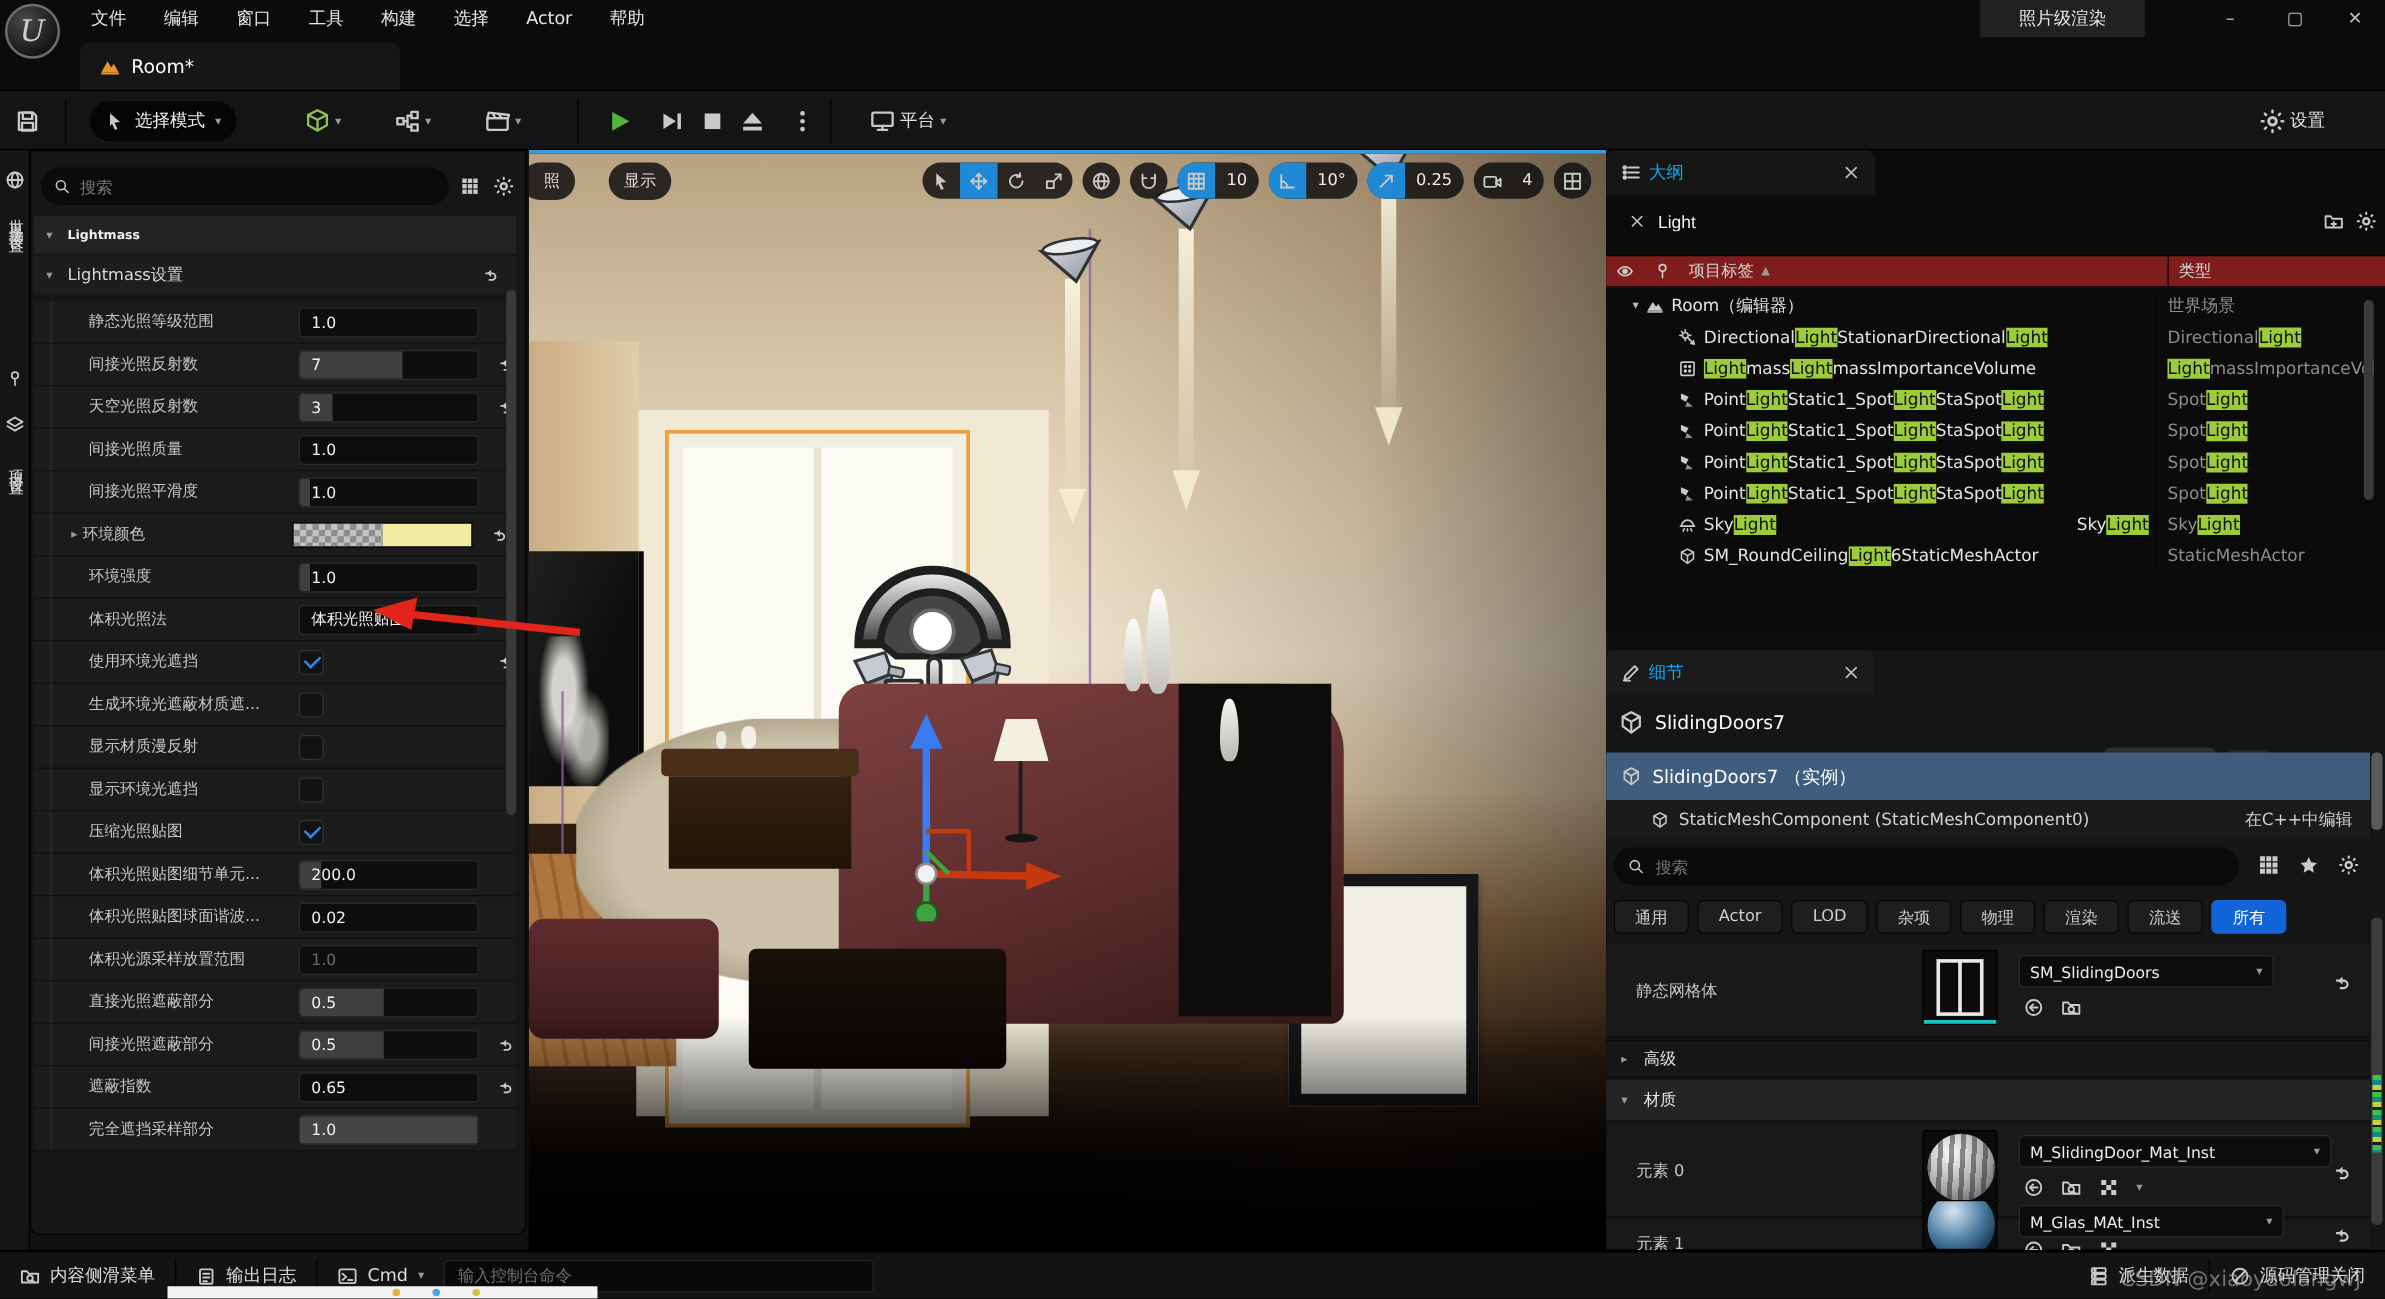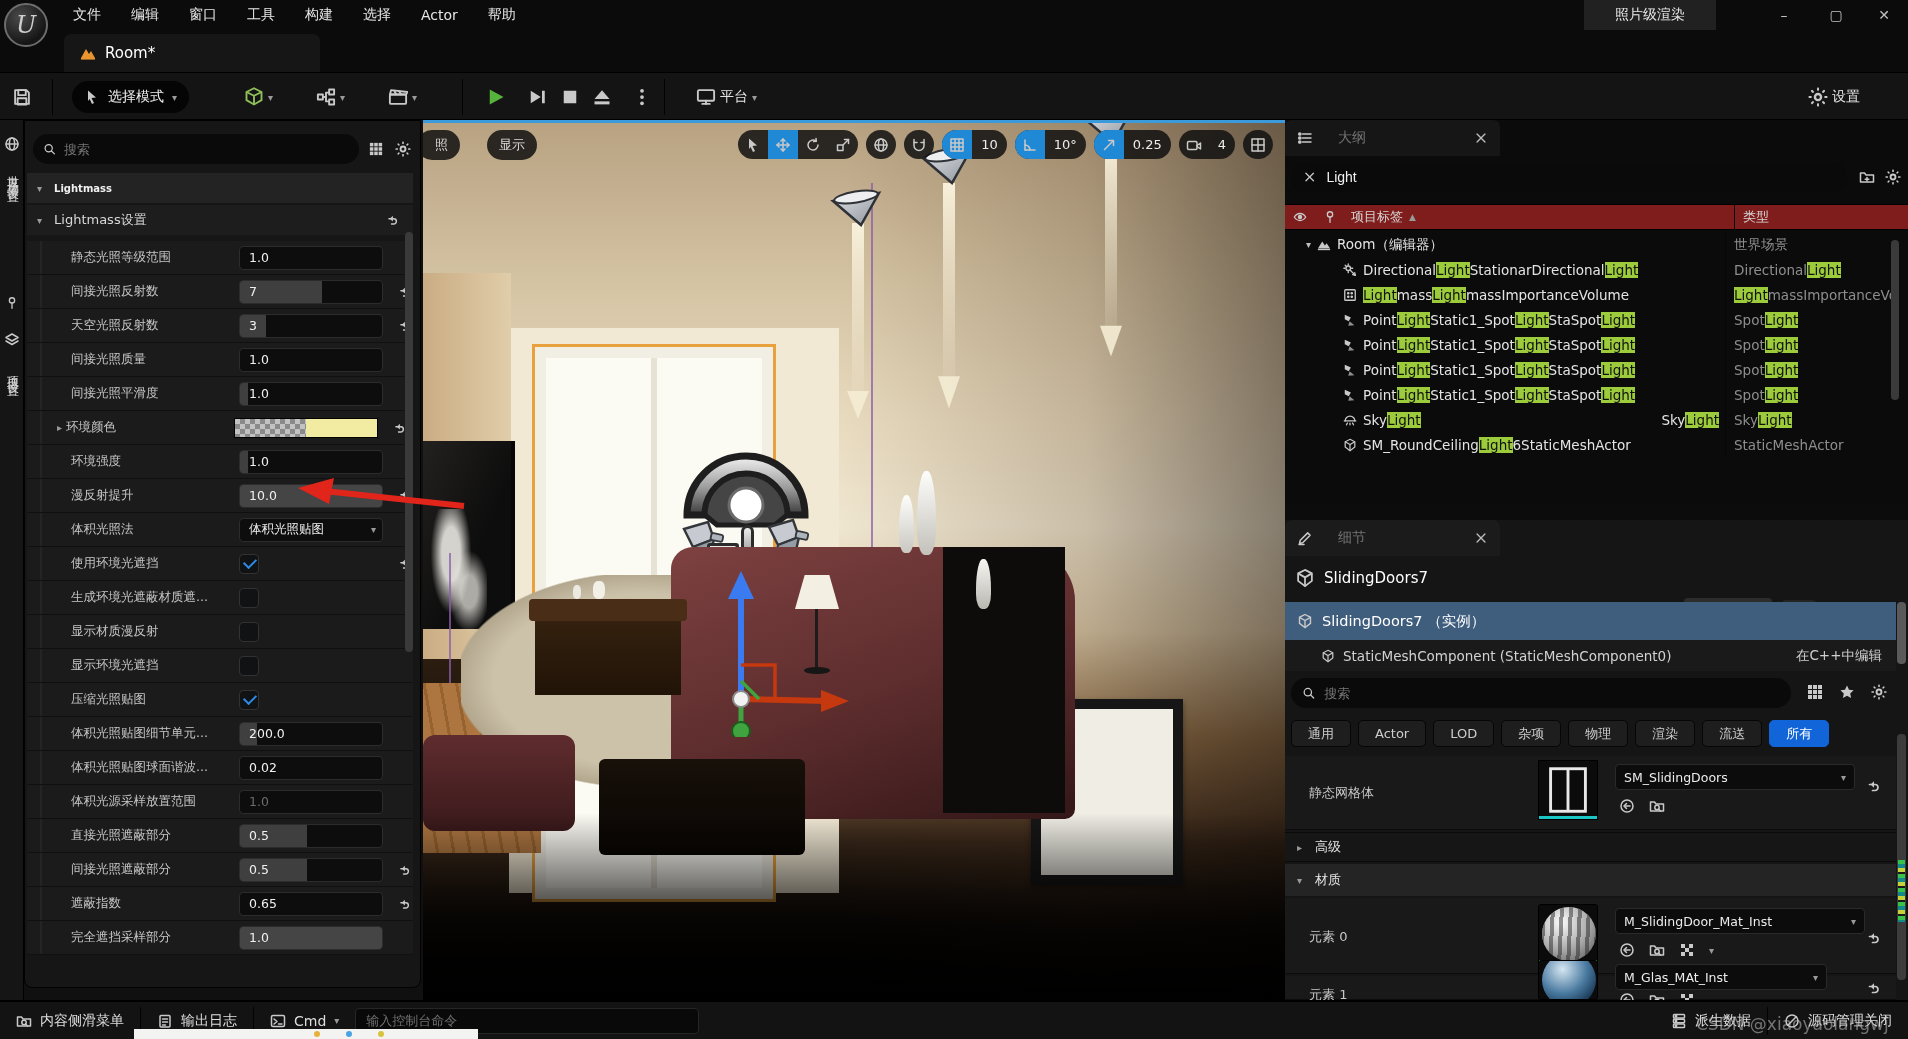--- a/index.html
+++ b/index.html
@@ -76,21 +76,21 @@
     background:linear-gradient(180deg,#bfa988 0%,#d9c9ab 22%,#ead with 0%) ; }
   .vp-pill { height:30px; min-width:30px; padding:0 12px; background:rgba(16,16,16,.85); border-radius:15px; display:flex; align-items:center; justify-content:center; color:#dcdcdc; font-size:13px; z-index:9; }
   #vp-right { position:absolute; right:12px; top:10px; display:flex; gap:8px; z-index:9; }
   .vp-group { display:flex; background:rgba(16,16,16,.85); border-radius:15px; overflow:hidden; height:29px; }
   .vp-seg { width:30px; height:29px; display:flex; align-items:center; justify-content:center; color:#cfcfcf; }
   .vp-seg.active { background:var(--accent-blue); color:#fff; }
   .vp-val { padding:0 9px; display:flex; align-items:center; color:#ececec; font-size:13px; }
 
   
   #outliner { left:1285px; top:120px; width:623px; height:385px; background:#0b0b0b; }
-  .panel-tab { position:absolute; left:0; top:0; width:215px; height:36px; background:#161616; border-radius:7px 7px 0 0; display:flex; align-items:center; gap:25px; padding:0 12px; color:#737373; font-size:14px; }
+  .panel-tab { position:absolute; left:0; top:0; width:215px; height:36px; background:#161616; border-radius:7px 7px 0 0; display:flex; align-items:center; gap:6px; padding:0 12px; color:#0ea5e9; font-size:14px; }
   .panel-tab .x { margin-left:auto; color:#bdbdbd; }
   #ol-search { position:absolute; left:6px; top:42px; width:556px; height:30px; background:#0a0a0a; border-radius:15px; display:flex; align-items:center; gap:10px; padding:0 12px; }
   #ol-search input { background:transparent; border:none; outline:none; color:#f0f0f0; font-size:14px; width:100%; }
   #ol-head { position:absolute; left:0; top:84px; width:623px; height:26px; background:#7f1d1d; border-top:1px solid #000; border-bottom:1px solid #000; display:flex; align-items:center; color:#d6d6d6; }
   #ol-rows { position:absolute; left:0; top:112px; width:614px; }
   .ol-row { height:25px; display:flex; align-items:center; font-size:13.5px; color:#e4e4e4; white-space:nowrap; }
   .ol-label { flex:1; overflow:hidden; display:flex; align-items:center; }
   .ol-right { margin-left:auto; padding-right:6px; display:flex; }
   .ol-type { width:174px; border-left:1px solid #060606; padding-left:8px; color:#8e8e8e; overflow:hidden; align-self:stretch; display:flex; align-items:center; }
   .hl { background:var(--hl-green); color:#101010; }
@@ -110,21 +110,21 @@
   #dt-search { position:absolute; left:6px; top:158px; width:500px; height:30px; background:#0a0a0a; border-radius:15px; display:flex; align-items:center; gap:9px; padding:0 11px; }
   #dt-search input { background:transparent; border:none; outline:none; color:#d8d8d8; font-size:13px; width:100%; }
   #dt-search input::placeholder { color:#777; }
   #dt-filters { position:absolute; left:6px; top:200px; display:flex; gap:7px; }
   .ftab { height:27px; padding:0 16px; background:#1e1e1e; border:1px solid #060606; border-radius:5px; display:flex; align-items:center; color:#cdcdcd; font-size:13px; }
   .ftab.active { background:var(--tab-blue); color:#fff; border-color:var(--tab-blue); }
   .dt-row { position:absolute; left:0; width:611px; background:#191919; border-bottom:1px solid #0c0c0c; }
   .dt-label { position:absolute; left:24px; color:#c8c8c8; font-size:13px; }
   .thumb { position:absolute; left:253px; width:60px; height:60px; background:#0b0b0b; border:1px solid #000; }
   .thumb .ul { position:absolute; left:0; bottom:0; width:100%; height:3px; }
-  .dd { position:absolute; left:330px; width:240px; height:26px; background:#0c0c0c; border:1px solid #2a2a2a; border-radius:4px; display:flex; align-items:center; justify-content:space-between; padding:0 8px; color:#ececec; font-size:12.5px; white-space:nowrap; }
+  .dd { position:absolute; left:330px; width:204px; height:26px; background:#0c0c0c; border:1px solid #2a2a2a; border-radius:4px; display:flex; align-items:center; justify-content:space-between; padding:0 8px; color:#ececec; font-size:12.5px; white-space:nowrap; }
   .mini-ics { position:absolute; left:334px; display:flex; gap:14px; align-items:center; }
   .secrow { position:absolute; left:0; width:611px; display:flex; align-items:center; gap:9px; padding-left:12px; color:#e2e2e2; }
   #dt-scroll { position:absolute; left:612px; top:214px; width:9px; height:246px; background:#3c3c3c; border-radius:4px; }
   #dt-lodstrip { position:absolute; left:613px; top:340px; width:7px; height:62px;
       background:repeating-linear-gradient(180deg,#39c24a 0 4px,#128a8a 4px 8px,#c7d23a 8px 12px,#1a1a1a 12px 14px); }
 
   
   #bottombar { left:0; top:1000px; width:1908px; height:39px; background:#131313; border-top:2px solid #000; display:flex; align-items:center; }
   .bb-item { display:flex; align-items:center; gap:8px; color:#dedede; font-size:14px; padding:0 16px; height:39px; }
   .bb-div { width:1px; height:28px; background:#020202; }
@@ -442,35 +442,20 @@
             </span>
           </div>
           <div class="ws-row">
             <div class="ws-label">环境强度</div>
             <div class="ws-value">
               <div class="ctrl">
                 <div class="fill" style="width: 5.5%;"></div>
                 <span class="val">1.0</span>
               </div>
             </div>
-          </div>
-          <div class="ws-row">
-            <div class="ws-label">漫反射提升</div>
-            <div class="ws-value">
-              <div class="ctrl">
-                <div class="fill" style="width: 100%; background: rgb(69, 69, 69);"></div>
-                <span class="val">10.0</span>
-              </div>
-            </div>
-            <span class="ic ic14 ws-undo">
-              <svg viewBox="0 0 16 16">
-                <path fill="none" stroke="currentColor" stroke-width="1.7" stroke-linecap="round" d="M4.5 6.5h5.5a3 3 0 0 1 0 6H7.5"></path>
-                <path fill="currentColor" d="M5.5 6.5L9 3.2v6.6z"></path>
-              </svg>
-            </span>
           </div>
           <div class="ws-row">
             <div class="ws-label">体积光照法</div>
             <div class="ws-value">
               <div class="ctrl dropdown">
                 <span class="val">体积光照贴图</span>
                 <span class="caret">▾</span>
               </div>
             </div>
           </div>

